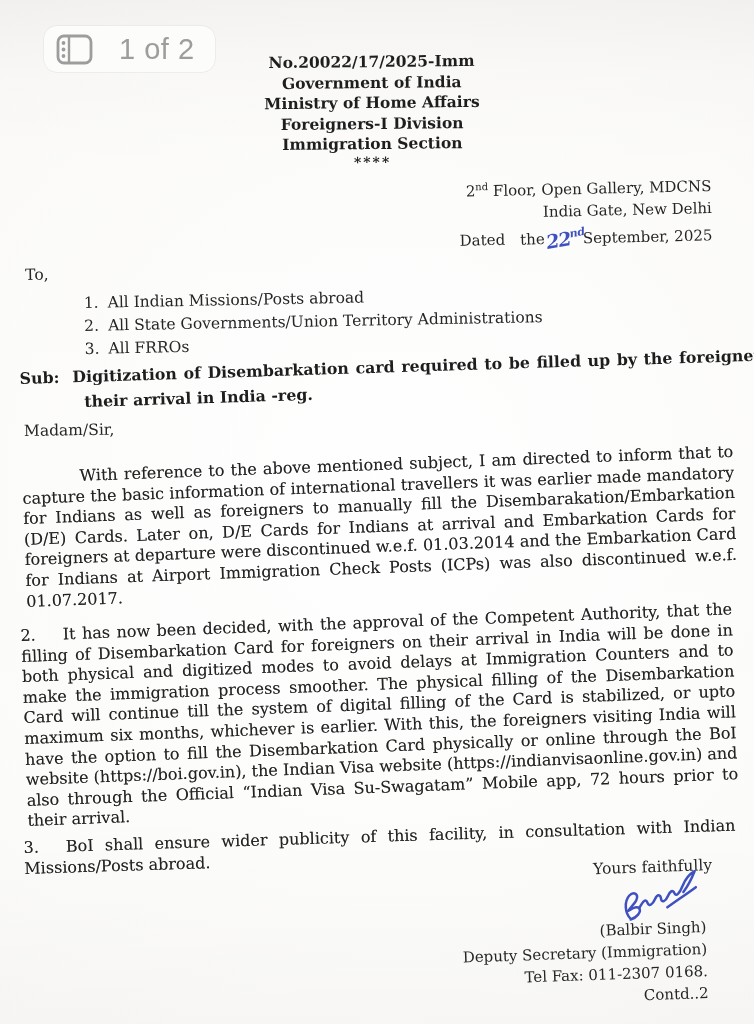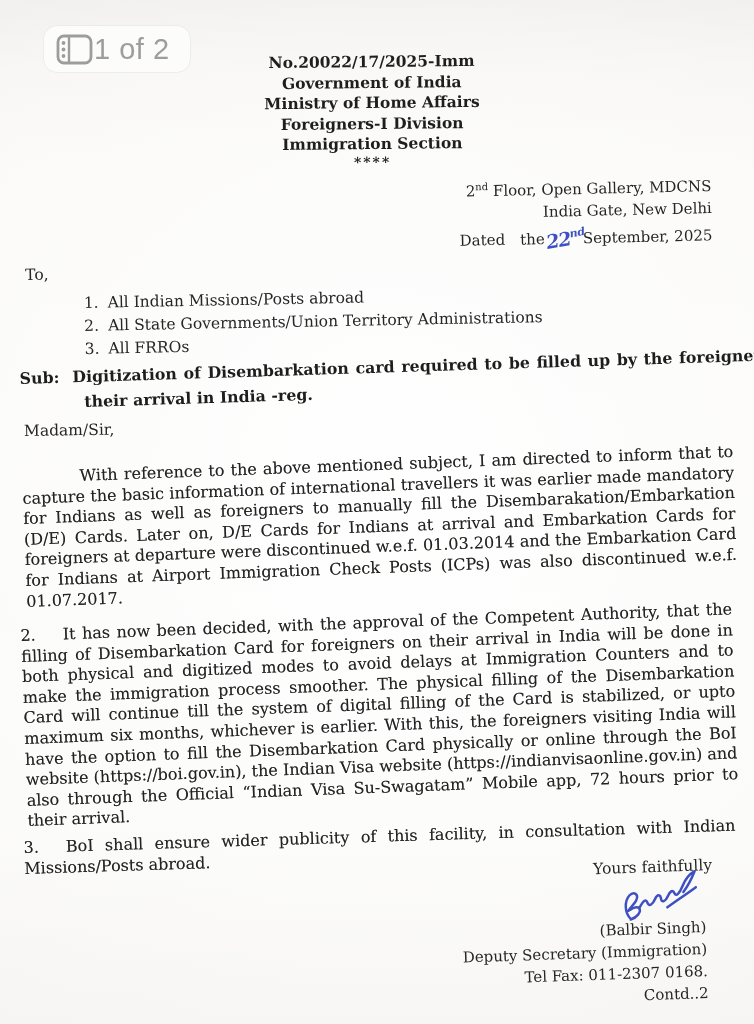--- a/index.html
+++ b/index.html
@@ -7,21 +7,21 @@
     position:relative; width:754px; height:1024px; overflow:hidden;
     color:#262626;
     font-family:"DejaVu Serif", serif;
     background:
       radial-gradient(130% 95% at 52% 48%, rgba(255,255,255,0.85) 0%, rgba(244,243,240,0.35) 75%, rgba(234,233,230,0.55) 100%),
       linear-gradient(180deg,#ecebe9 0%, #f7f6f4 7%, #fcfbfa 16%, #fdfdfc 80%, #f5f4f2 100%);
   }
   
   .badge{
     position:absolute; left:44px; top:26px; height:46px;
-    display:flex; align-items:center; gap:1px; padding:0 20px 0 12px;
+    display:flex; align-items:center; gap:26px; padding:0 20px 0 12px;
     background:#fcfcfb; border-radius:13px;
     box-shadow:0 0 0 0.5px #e3e2e0;
     color:#9d9d9d; font-family:"Liberation Sans", sans-serif;
     font-size:29px; letter-spacing:0.5px;
   }
   .badge svg{display:block;}
   
   .letterhead{
     position:absolute; top:52px; left:202px; width:340px; text-align:center;
     font-weight:bold; font-size:15.5px; line-height:20.5px; color:#1e1e1e;

